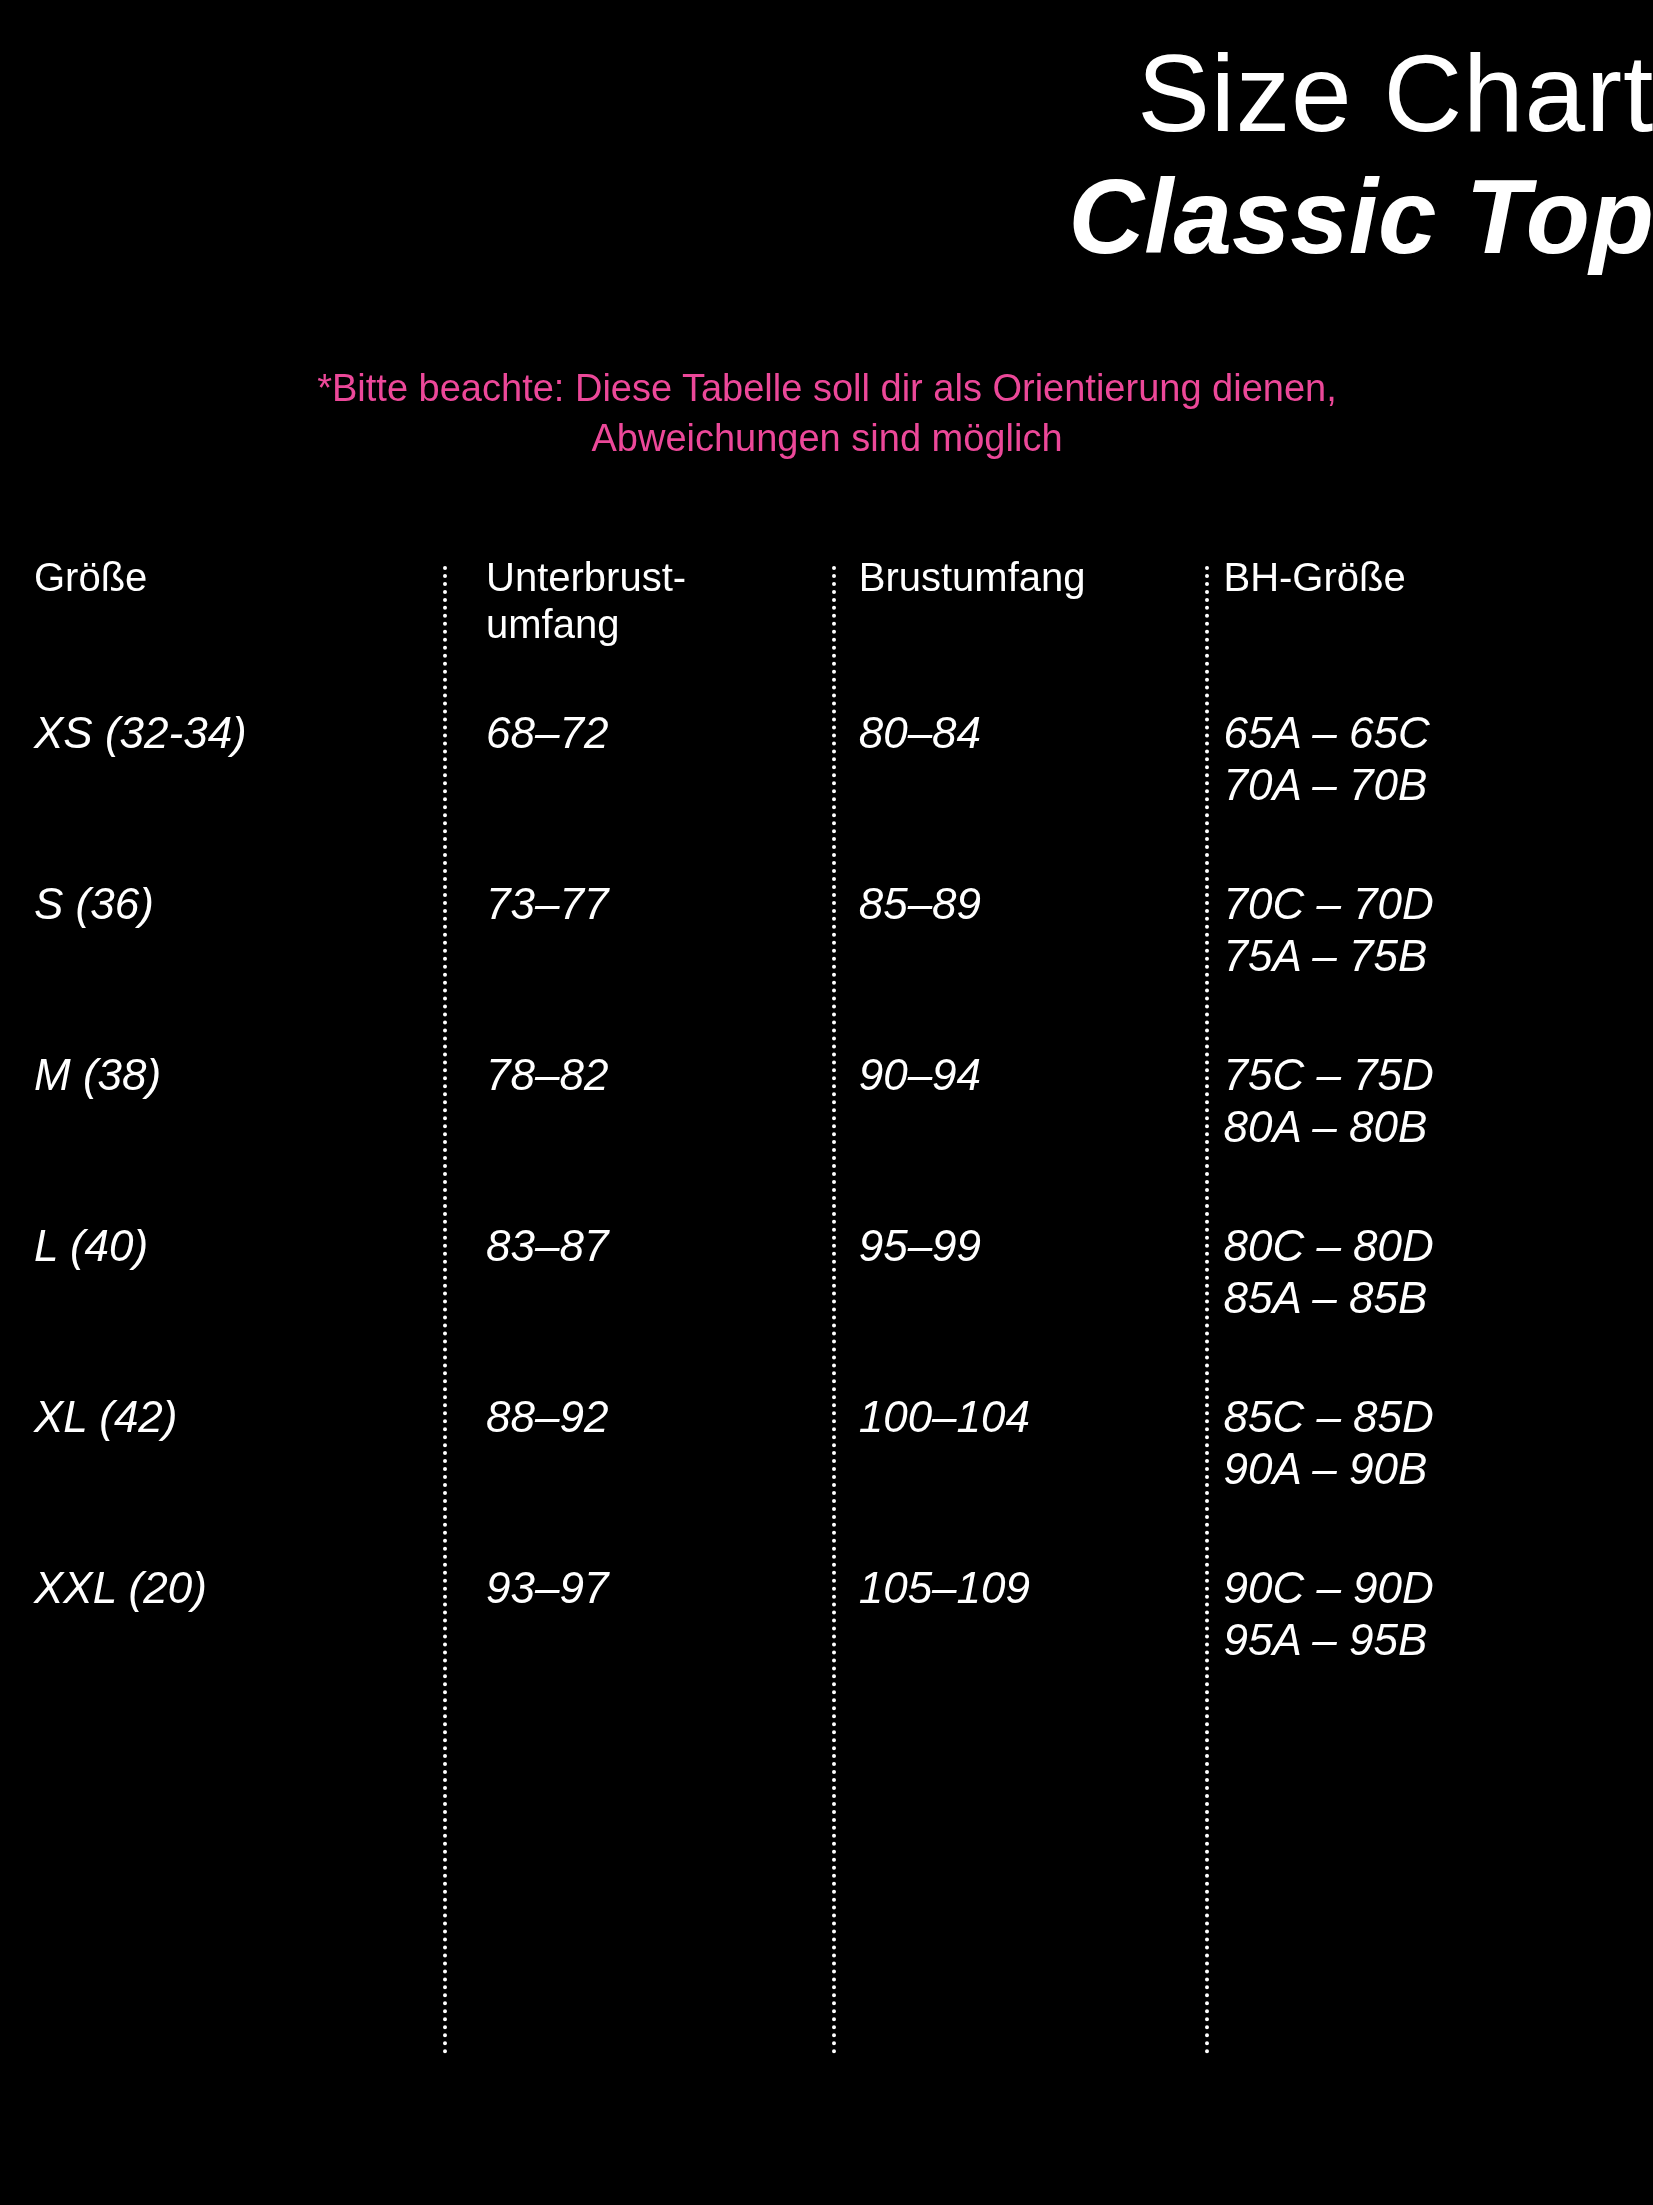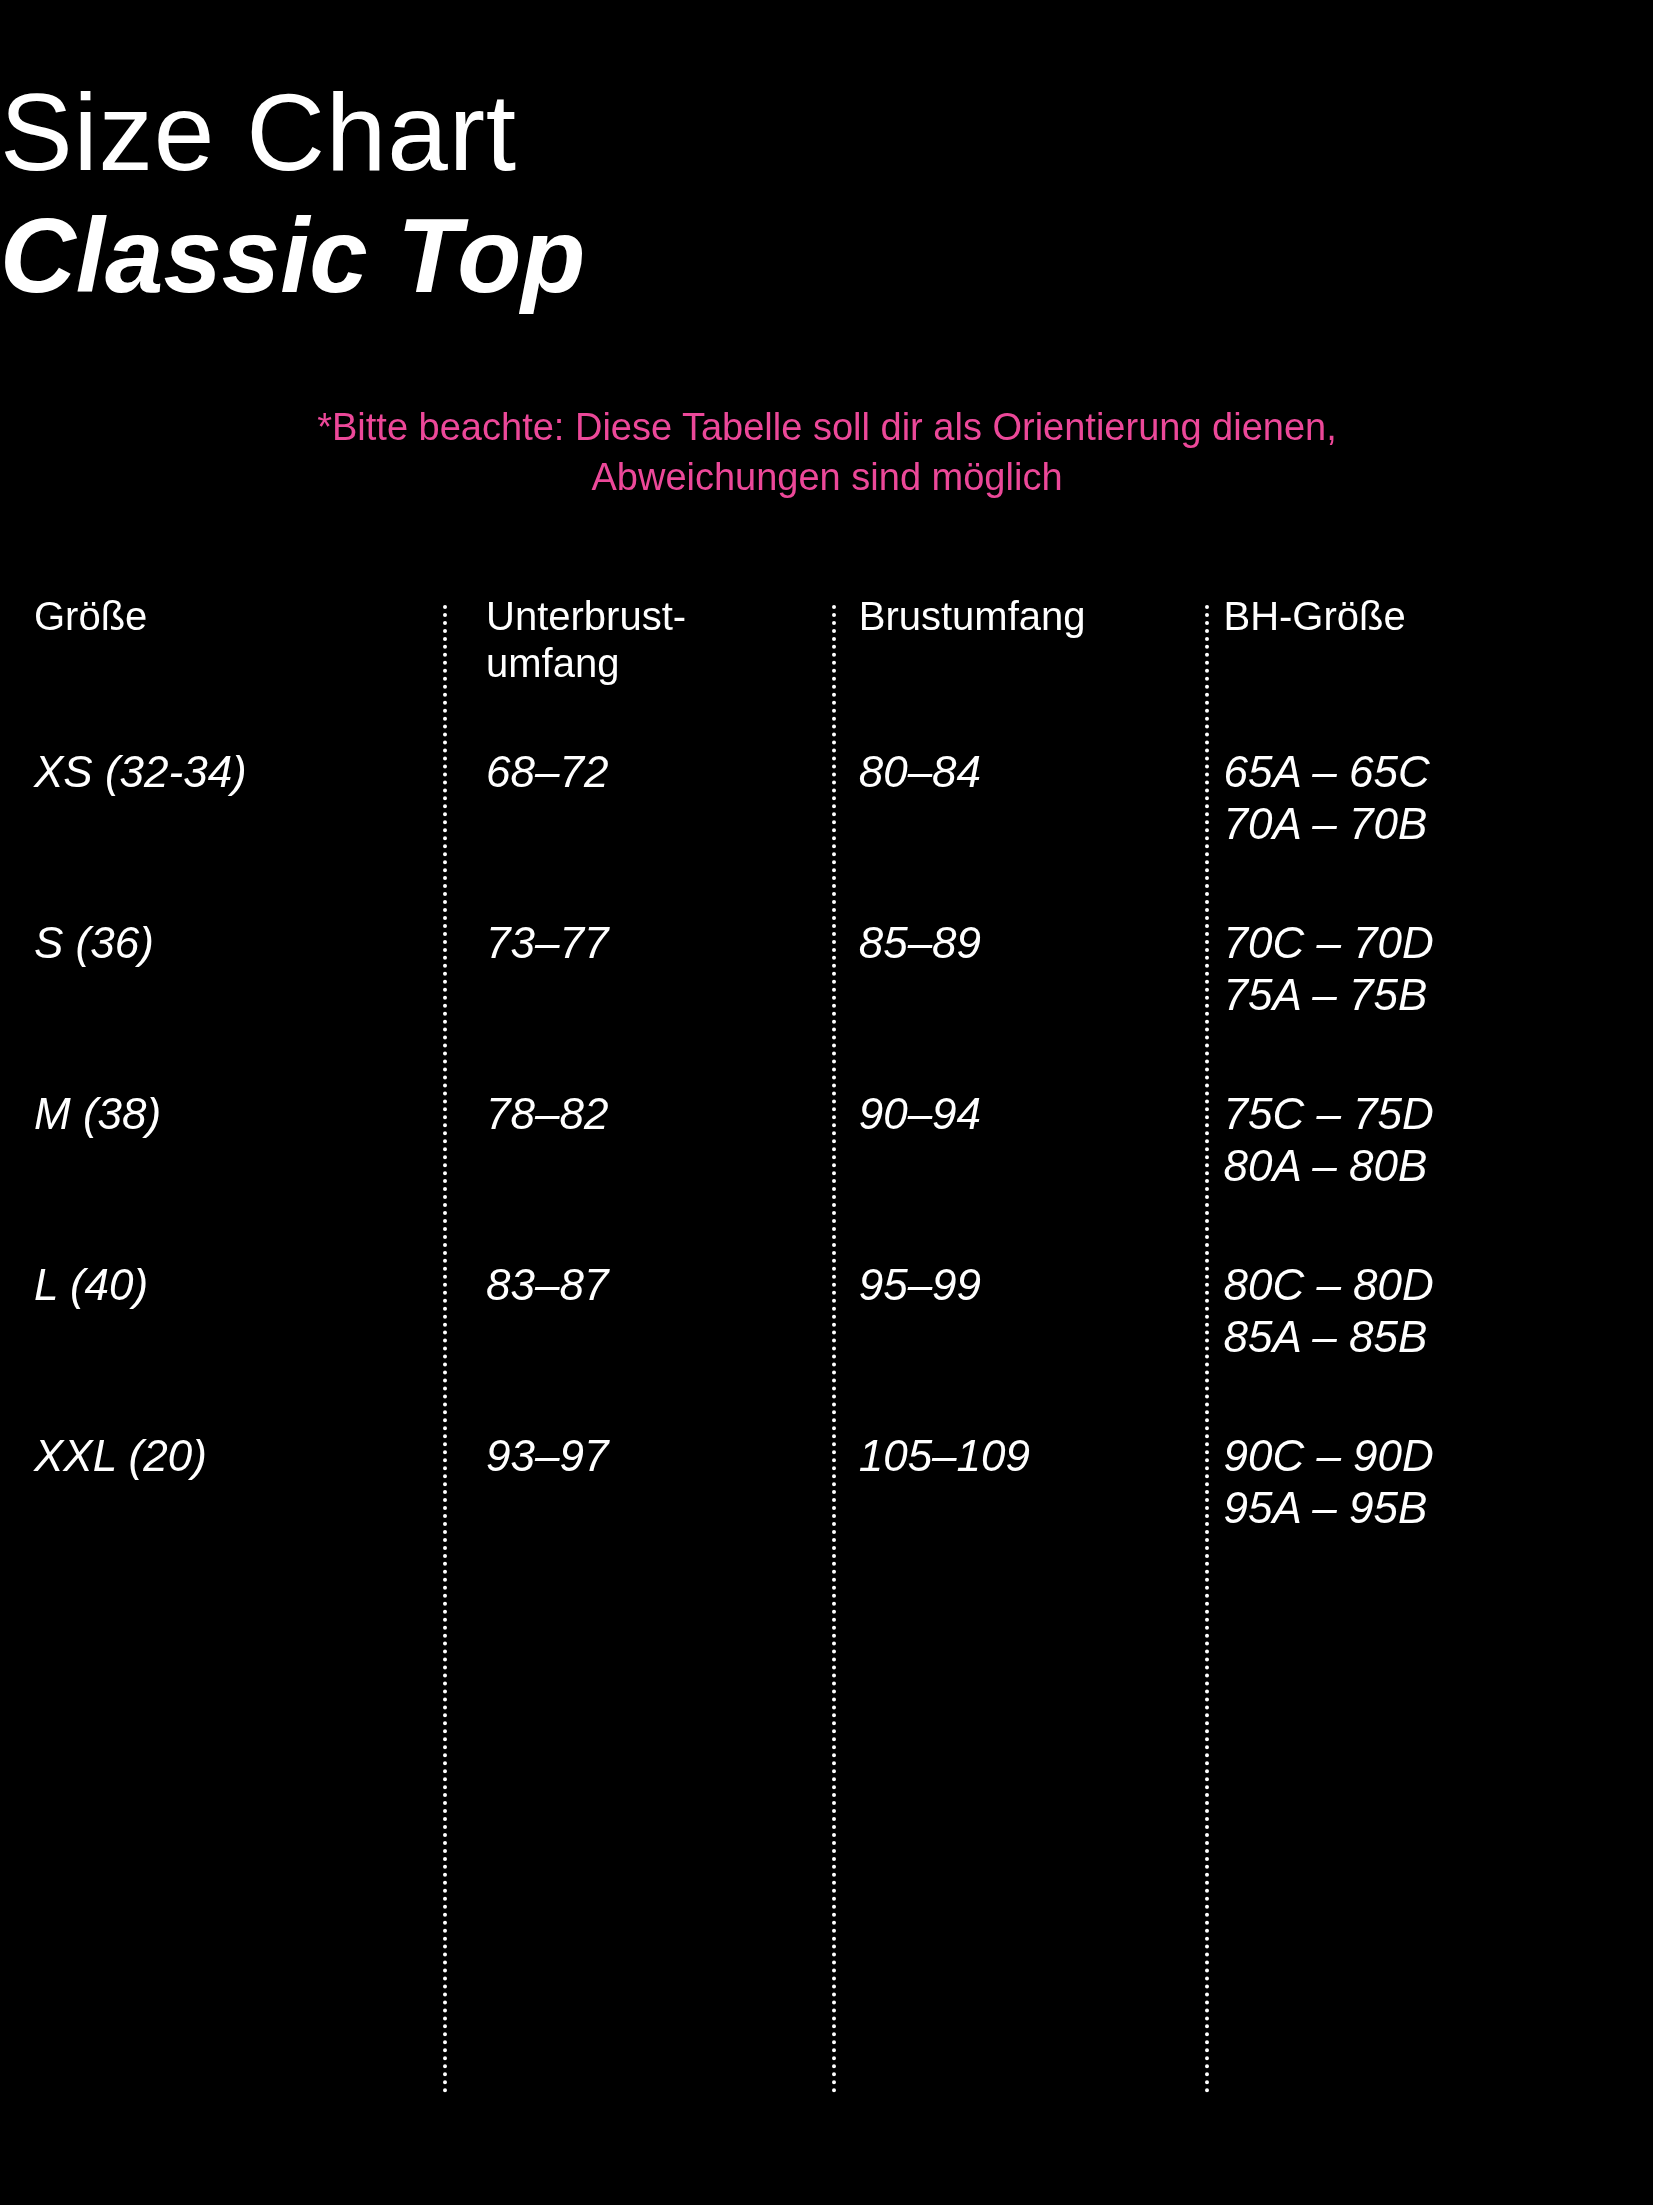--- a/index.html
+++ b/index.html
@@ -17,23 +17,22 @@
   .page {
     position: relative;
     width: 1654px;
     height: 2205px;
     background: #000000;
     box-sizing: border-box;
   }
 
   
   .header {
-    padding-top: 52px;
-    text-align: left;
-    margin-top: 25px;
+    padding-top: 38px;
+    text-align: right;
   }
   .title-main {
     font-size: 109px;
     line-height: 1.02;
     font-weight: 300;
     letter-spacing: 0.8px;
     color: #ffffff;
   }
   .title-sub {
     font-size: 105px;
@@ -187,20 +186,29 @@
         <tr>
           <td>L (40)</td>
           <td>83–87</td>
           <td>95–99</td>
           <td>
             <span class="cellline">80C – 80D</span>
             <span class="cellline">85A – 85B</span>
           </td>
         </tr>
         <tr>
+          <td>XL (42)</td>
+          <td>88–92</td>
+          <td>100–104</td>
+          <td>
+            <span class="cellline">85C – 85D</span>
+            <span class="cellline">90A – 90B</span>
+          </td>
+        </tr>
+        <tr>
           <td>XXL (20)</td>
           <td>93–97</td>
           <td>105–109</td>
           <td>
             <span class="cellline">90C – 90D</span>
             <span class="cellline">95A – 95B</span>
           </td>
         </tr>
       </tbody>
     </table>

